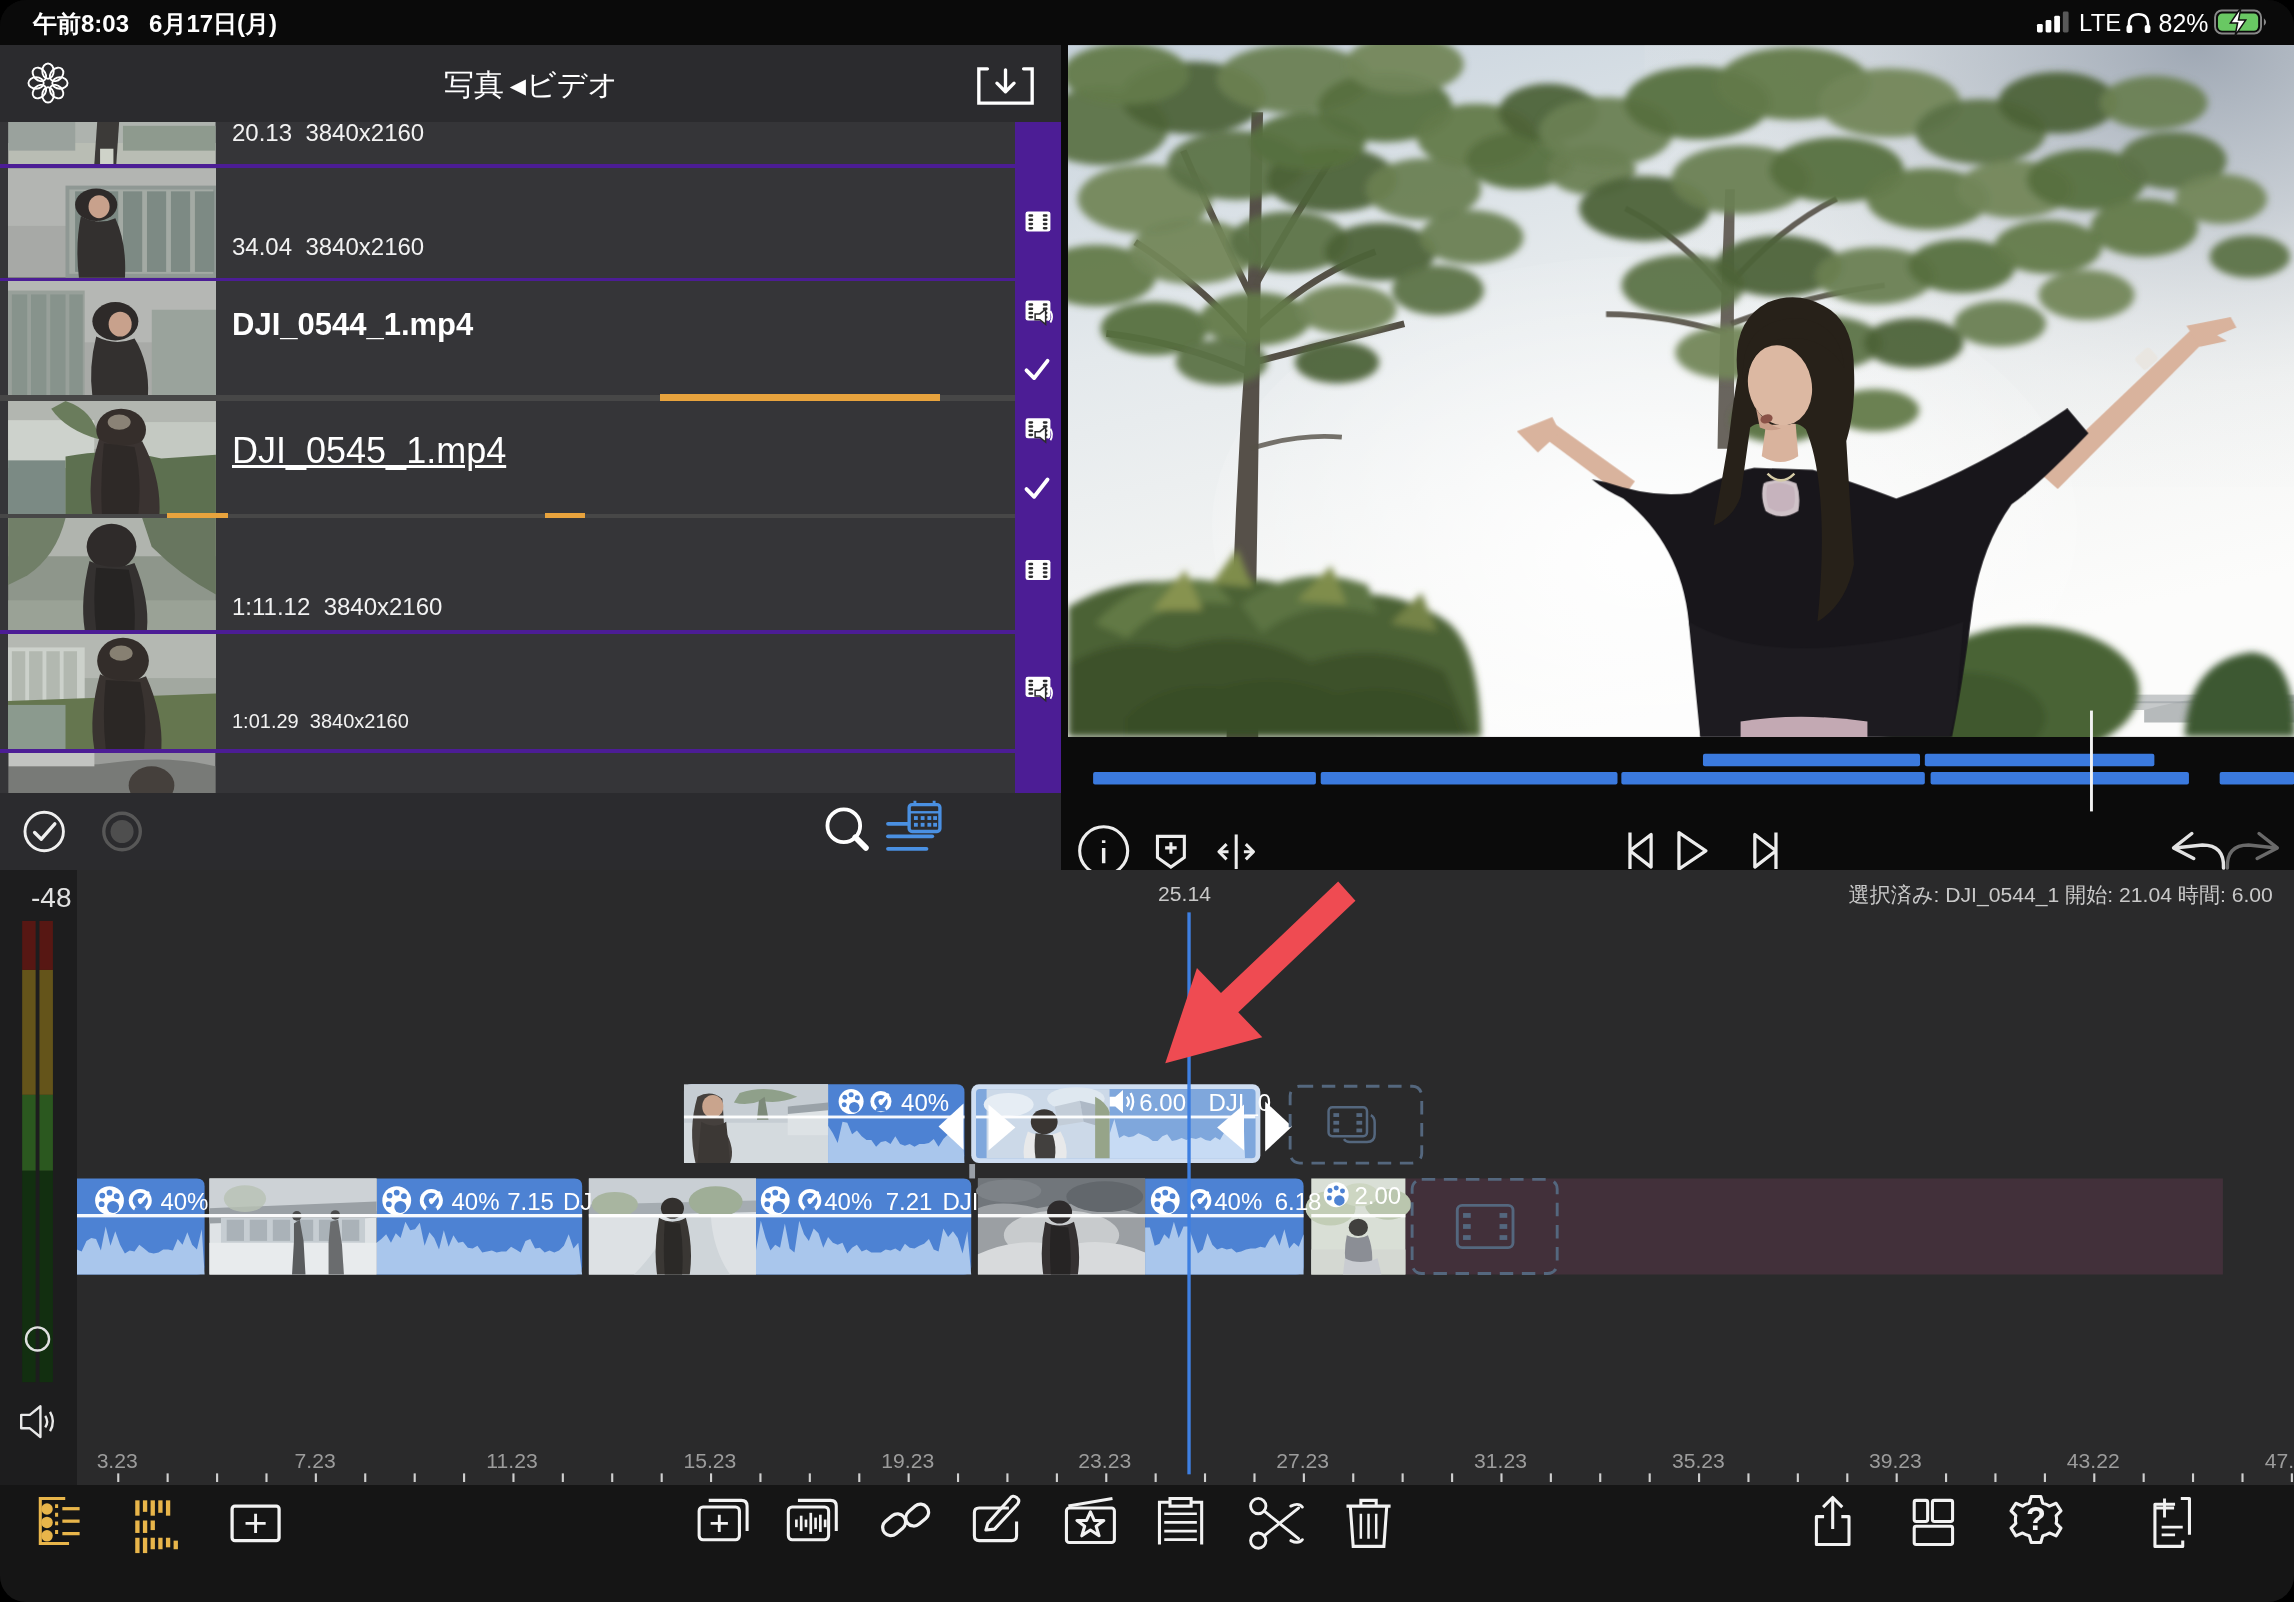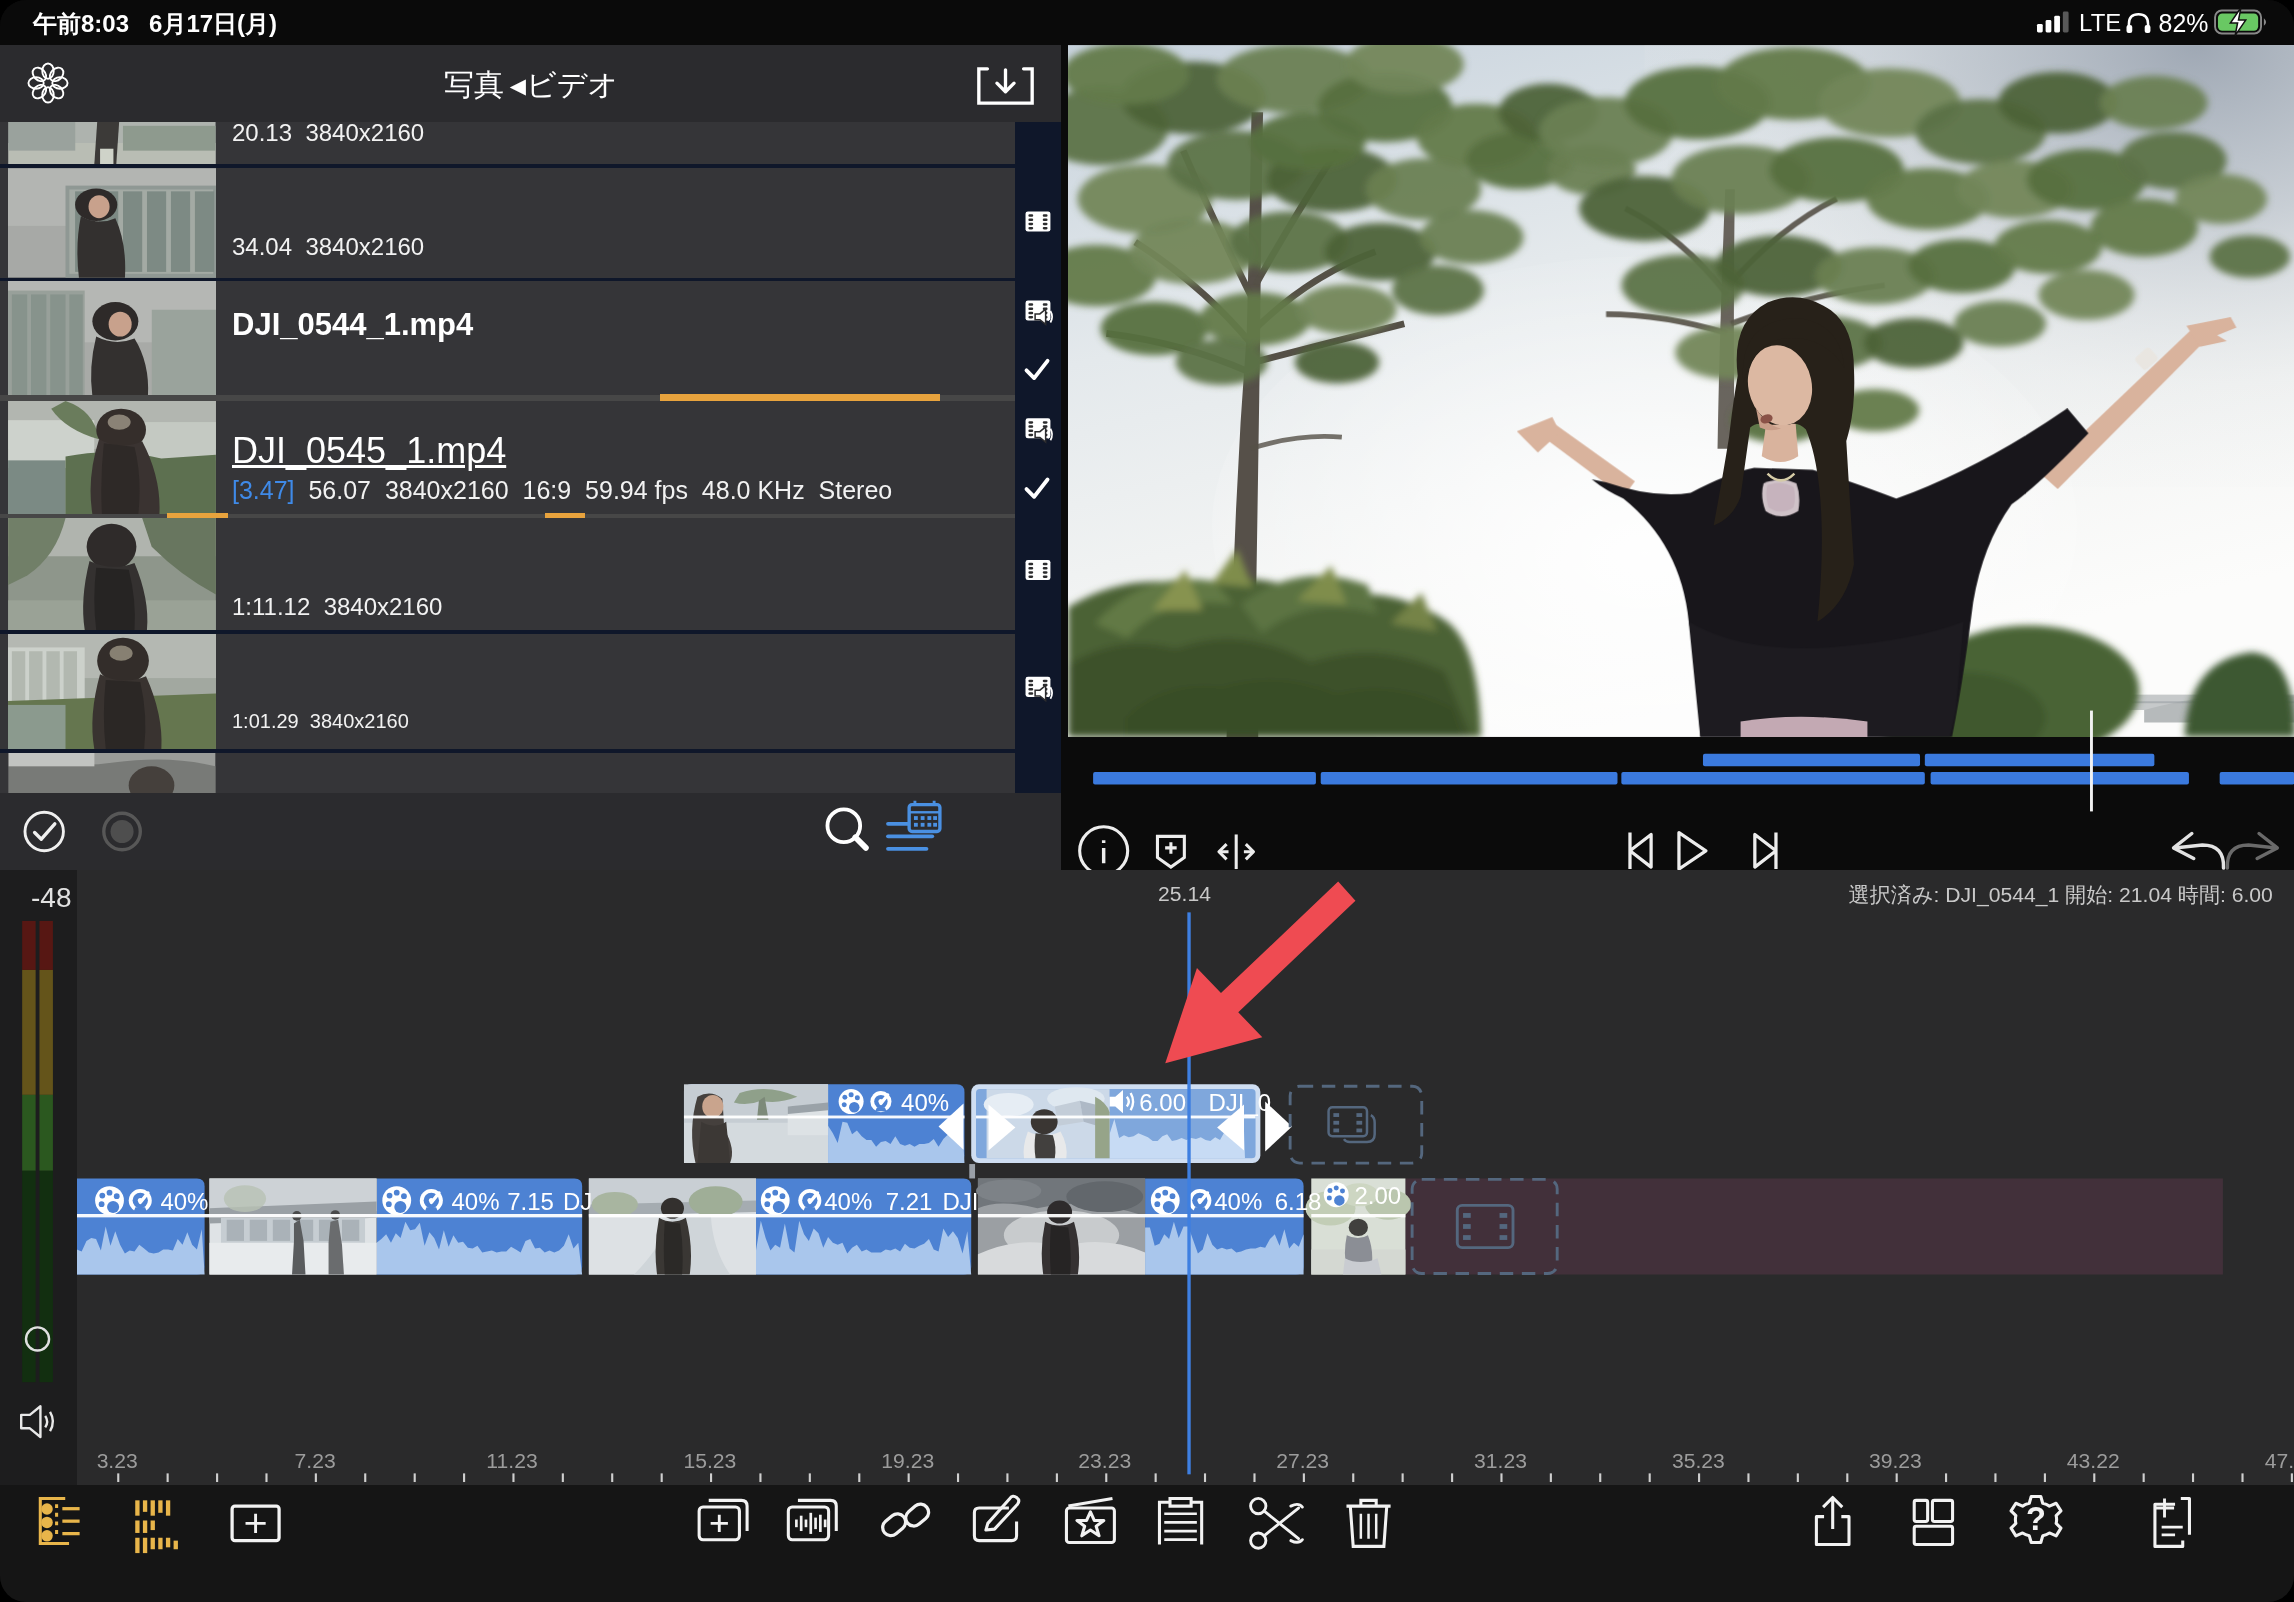--- a/index.html
+++ b/index.html
@@ -30,21 +30,21 @@
     <rect x="103.5" y="26" width="6" height="8.5" rx="2.2" fill="#fff"></rect>
     <rect x="122.5" y="26" width="6" height="8.5" rx="2.2" fill="#fff"></rect>
     <text x="137" y="33" font-family="Liberation Sans" font-size="26" fill="#fff">82%</text>
     <rect x="196" y="11" width="48" height="24" rx="7" fill="none" stroke="#888" stroke-width="2"></rect>
     <rect x="199" y="14" width="42" height="18" rx="4.5" fill="#69c863"></rect>
     <path d="M223 8 L212 24 L219.5 24 L217 37 L228 21 L220.5 21 Z" fill="#fff" stroke="#111" stroke-width="1.6"></path>
     <path d="M247 19 Q251.5 23 247 27 L247 19 Z" fill="#8a8a8a"></path>
   </svg>
 </div>
 
-<div class="abs" style="left:0;top:45px;width:1061px;height:825px;background:#0f172a;">
+<div class="abs" style="left:0;top:45px;width:1061px;height:825px;background:#4c1d95;">
 
   <div class="abs" style="left:0;top:0;width:1061px;height:77px;background:#2b2b2e;"></div>
   <div class="abs txt" style="left:444px;top:20px;font-size:30px;color:#fff;">写真<span style="font-size:21px;vertical-align:1.9px;">&nbsp;◀</span>ビデオ</div>
   <div class="abs" id="flowericon" style="left:27px;top:17.3px;">
     <svg width="42" height="42" viewBox="0 0 44 44">
       <g fill="none" stroke="#fff" stroke-width="2">
         <ellipse cx="22" cy="9.5" rx="6" ry="8"></ellipse>
         <ellipse cx="22" cy="34.5" rx="6" ry="8"></ellipse>
         <ellipse cx="9.5" cy="22" rx="8" ry="6"></ellipse>
         <ellipse cx="34.5" cy="22" rx="8" ry="6"></ellipse>
@@ -131,21 +131,20 @@
             <rect x="0" y="62" width="60" height="56" fill="#7b8a84"></rect>
             <path d="M60 58 Q110 48 160 60 L217 56 L217 118 L60 118 Z" fill="#5d7050"></path>
             <path d="M60 0 Q90 10 95 40 Q60 30 45 8 Z" fill="#6a7c5c"></path>
             <ellipse cx="118" cy="30" rx="26" ry="22" fill="#352e2b"></ellipse>
             <path d="M95 40 Q82 80 88 118 L158 118 Q160 80 140 42 Q118 52 95 40 Z" fill="#3a3331"></path>
             <path d="M100 44 Q96 80 98 118 L136 118 Q140 80 132 48 Z" fill="#2e2927"></path>
             <ellipse cx="116" cy="22" rx="12" ry="8" fill="#8a8276"></ellipse>
           </svg>
     </div>
     <div class="abs txt" style="left:232px;top:308px;font-size:36px;color:#fff;text-decoration:underline;">DJI_0545_1.mp4</div>
-    <div class="abs txt" style="left:232px;top:354px;font-size:25px;color:#f2f2f2;"><span style="color:#3f8ae8;">[3.47]</span>&nbsp;&nbsp;56.07&nbsp;&nbsp;3840x2160&nbsp;&nbsp;16:9&nbsp;&nbsp;59.94 fps&nbsp;&nbsp;48.0 KHz&nbsp;&nbsp;Stereo</div>
     <div class="abs" style="left:0;top:392px;width:1015px;height:5.8px;background:#474747;"></div>
     <div class="abs" style="left:167px;top:391px;width:61px;height:6.7px;background:#e8a33d;"></div>
     <div class="abs" style="left:545px;top:391px;width:40px;height:6.7px;background:#e8a33d;"></div>
 
     <div class="abs" style="left:0;top:396px;width:1015px;height:112px;background:#353538;"></div>
     <div class="abs" style="left:7.7px;top:396px;width:208px;height:112px;overflow:hidden;">
       <svg width="208" height="112" viewBox="0 0 217 117">
             <rect width="217" height="117" fill="#8e968b"></rect>
             <rect x="0" y="0" width="217" height="40" fill="#b0b4ae"></rect>
             <path d="M0 0 L60 0 Q50 40 20 60 L0 70 Z" fill="#717f68"></path>

